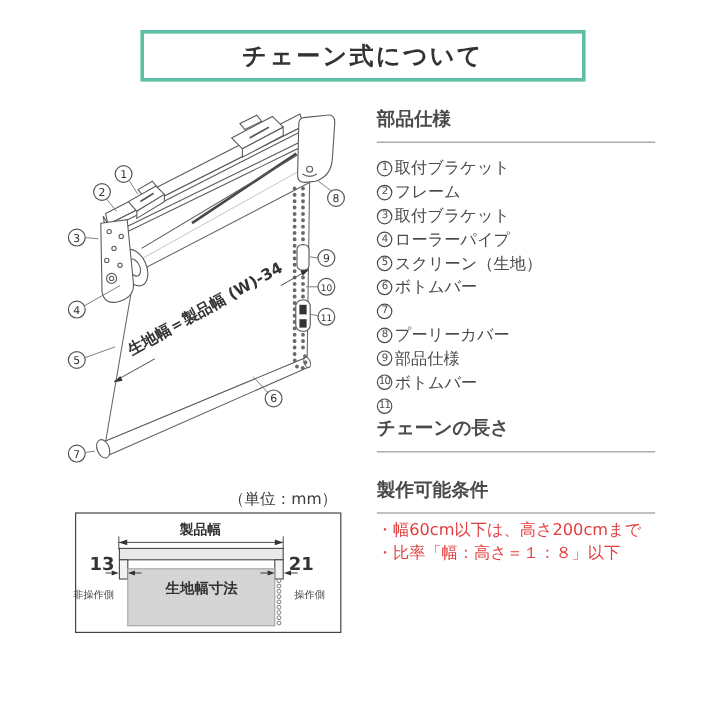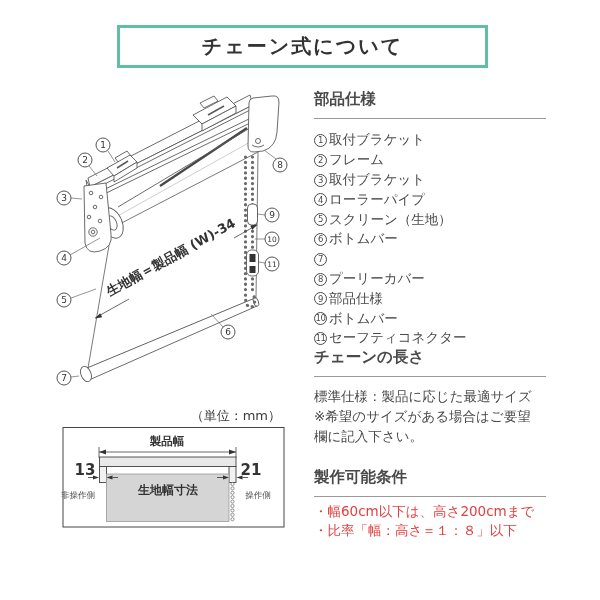--- a/index.html
+++ b/index.html
@@ -250,30 +250,24 @@
       <li>
           <span class="cnum">9</span>
           <span>部品仕様</span>
         </li>
       <li>
           <span class="cnum">10</span>
           <span>ボトムバー</span>
         </li>
       <li>
           <span class="cnum">11</span>
-          <span>セーフティコネクター</span>
         </li>
     </ul>
 
     <div class="sec-heading mt-chain">チェーンの長さ</div>
-    <div class="body-text">
-      <div>標準仕様：製品に応じた最適サイズ</div>
-      <div>※希望のサイズがある場合はご要望</div>
-      <div>欄に記入下さい。</div>
-    </div>
 
     <div class="sec-heading mt-cond">製作可能条件</div>
     <div class="red-list">
       <div>・幅60cm以下は、高さ200cmまで</div>
       <div>・比率「幅：高さ＝１：８」以下</div>
     </div>
   </div>
 
 </div>
 

